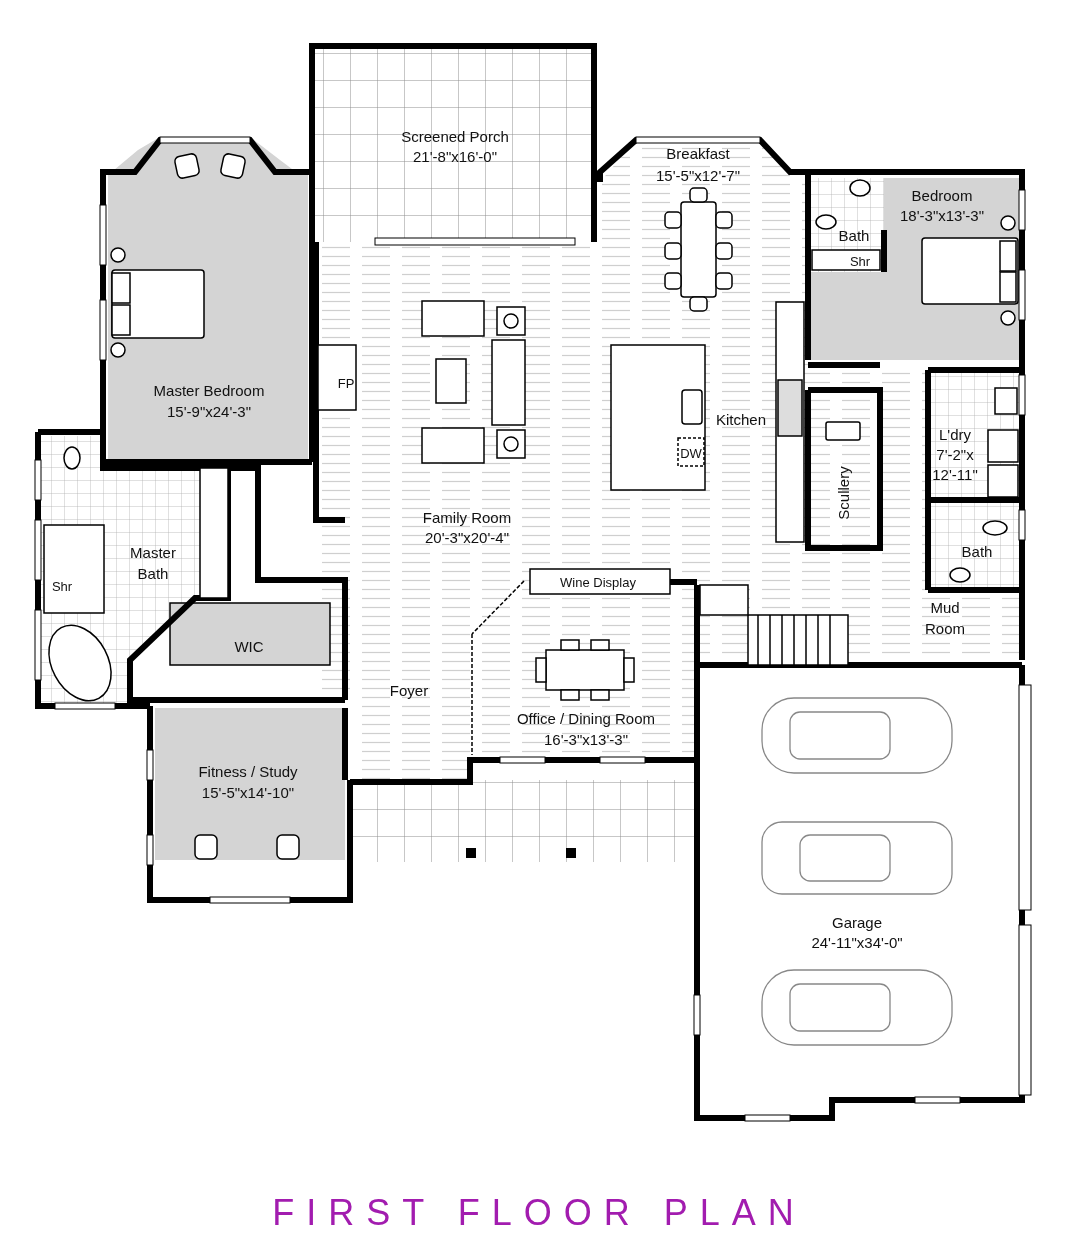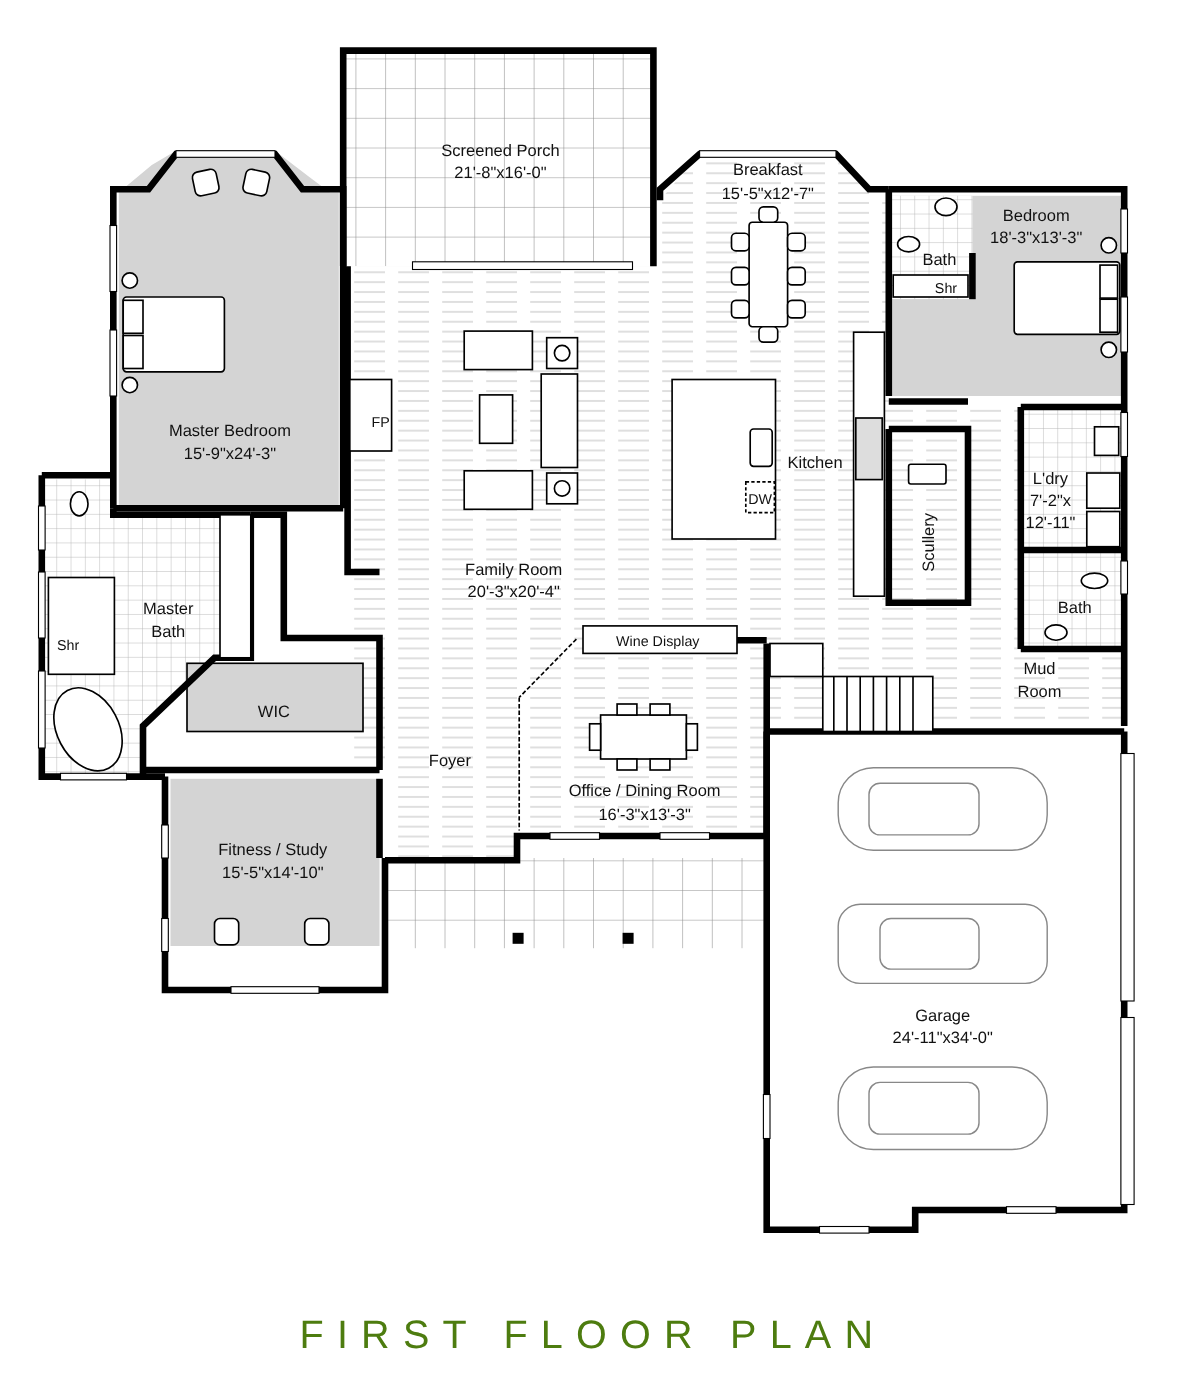--- a/index.html
+++ b/index.html
@@ -1,20 +1,20 @@
 <!DOCTYPE html>
 <html><head>
 <meta charset="utf-8">
 <style>
   html, body { margin: 0; padding: 0; background: #ffffff; }
   body { width: 1078px; height: 1260px; position: relative; overflow: hidden; font-family: "Liberation Sans", sans-serif; }
   #plan { position: absolute; left: 0; top: 0; width: 1078px; height: 1260px; }
   .lbl { font-family: "Liberation Sans", sans-serif; font-size: 15px; fill: #111; text-anchor: middle; }
   .lbl-sm { font-family: "Liberation Sans", sans-serif; font-size: 13px; fill: #111; text-anchor: middle; }
-  .title { position: absolute; left: 0; width: 1078px; top: 1192px; text-align: center; font-family: "Liberation Sans", sans-serif; font-size: 36px; letter-spacing: 12px; color: #4d7c0f; }
+  .title { position: absolute; left: 0; width: 1078px; top: 1192px; text-align: center; font-family: "Liberation Sans", sans-serif; font-size: 36px; letter-spacing: 12px; color: #a21caf; }
 </style>
 </head>
 <body>
 
 <svg id="plan" viewBox="0 0 1078 1260" xmlns="http://www.w3.org/2000/svg">
   <defs>
     <pattern id="wood" width="40" height="9" patternUnits="userSpaceOnUse">
       <rect width="40" height="9" fill="#ffffff"></rect>
       <line x1="2" y1="4.5" x2="30" y2="4.5" stroke="#cfcfcf" stroke-width="1.2"></line>
     </pattern>

